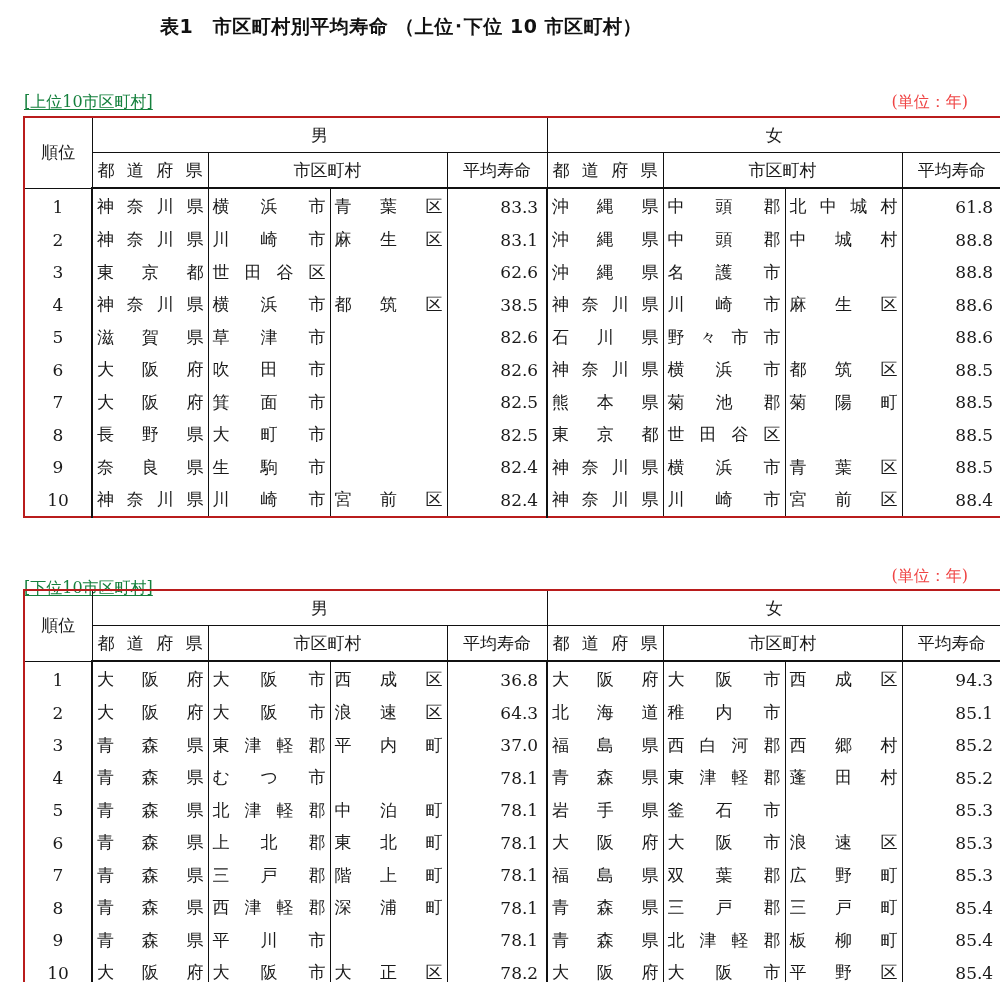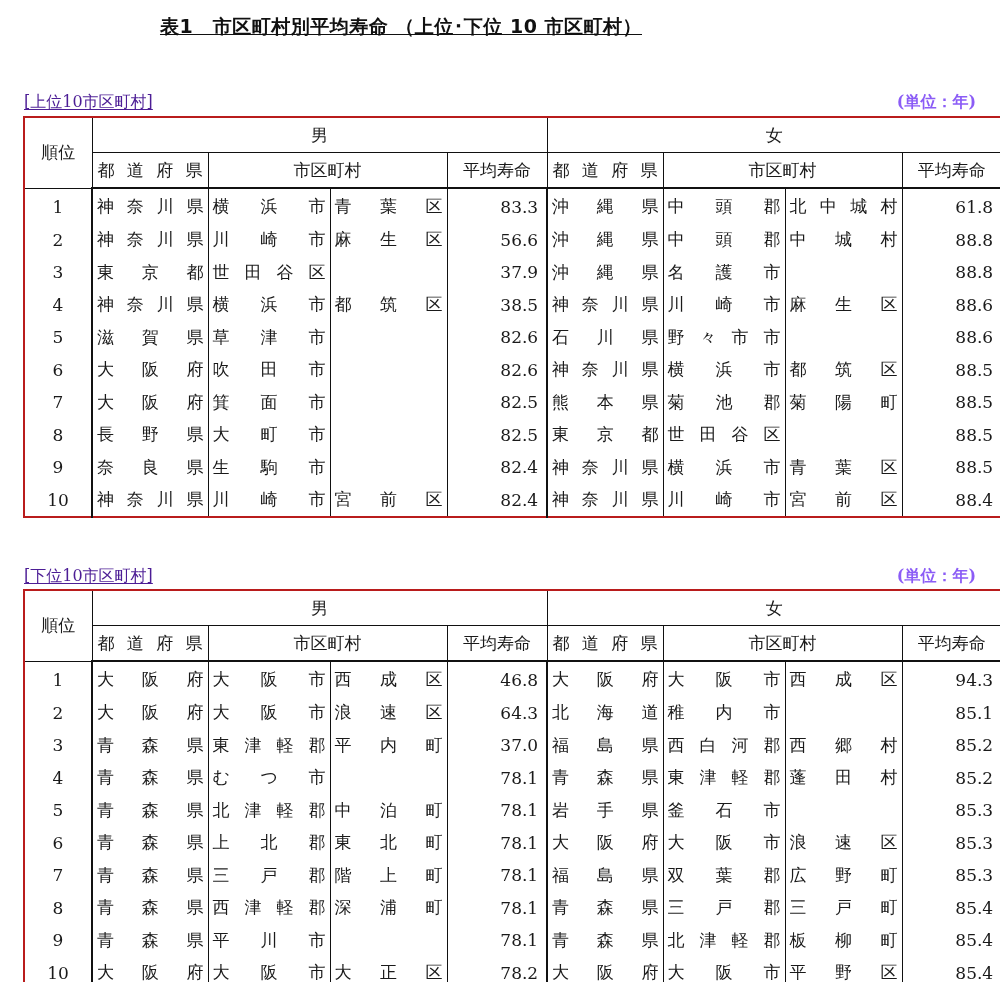--- a/index.html
+++ b/index.html
@@ -4,28 +4,28 @@
 <style>
   html, body { margin: 0; padding: 0; background: #ffffff; }
   body {
     width: 1000px; height: 982px; position: relative; overflow: hidden;
     font-family: "DejaVu Serif", "Liberation Serif", serif;
     color: #1a1a1a;
   }
   .title {
     position: absolute; left: 0; top: 14px; width: 802px; text-align: center;
     font-family: "DejaVu Sans", "Liberation Sans", sans-serif;
-    font-weight: bold; font-size: 19px; letter-spacing: 0.5px; color: #111; text-decoration: underline;
+    font-weight: bold; font-size: 19px; letter-spacing: 0.5px; color: #111;
   }
   .section-label {
-    position: absolute; left: 24px; font-size: 16px; color: #4c1d95;
+    position: absolute; left: 24px; font-size: 16px; color: #15803d;
     text-decoration: underline; text-underline-offset: 2px;
   }
   .unit-label {
-    position: absolute; right: 24px; font-size: 16px; color: #8b5cf6; font-weight: bold;
+    position: absolute; right: 32px; font-size: 16px; color: #ef4444;
   }
   table.rank {
     position: absolute; left: 23px; width: 973px;
     border-collapse: collapse; table-layout: fixed;
     border: 2px solid #b91c1c;
     font-size: 17px;
   }
   table.rank col.c-rank { width: 68px; }
   table.rank col.c-pref { width: 116px; }
   table.rank col.c-city { width: 122px; }
@@ -166,21 +166,21 @@
             <span>市</span>
           </div>
         </td>
         <td class="ward">
           <div class="spread">
             <span>麻</span>
             <span>生</span>
             <span>区</span>
           </div>
         </td>
-        <td class="life male">56.6</td>
+        <td class="life male">83.1</td>
         <td class="pref">
           <div class="spread">
             <span>沖</span>
             <span>縄</span>
             <span>県</span>
           </div>
         </td>
         <td class="city">
           <div class="spread">
             <span>中</span>
@@ -210,21 +210,21 @@
           <div class="spread">
             <span>世</span>
             <span>田</span>
             <span>谷</span>
             <span>区</span>
           </div>
         </td>
         <td class="ward">
           <div class="spread"></div>
         </td>
-        <td class="life male">37.9</td>
+        <td class="life male">62.6</td>
         <td class="pref">
           <div class="spread">
             <span>沖</span>
             <span>縄</span>
             <span>県</span>
           </div>
         </td>
         <td class="city">
           <div class="spread">
             <span>名</span>
@@ -542,21 +542,21 @@
             <span>宮</span>
             <span>前</span>
             <span>区</span>
           </div>
         </td>
         <td class="life female">88.4</td>
       </tr>
     </tbody>
 </table>
 
-<div class="section-label" style="top:566px">[下位10市区町村]</div>
+<div class="section-label" style="top:578px">[下位10市区町村]</div>
 <div class="unit-label" style="top:566px">(単位：年)</div>
 <table class="rank" style="top:589px">
   <colgroup>
     <col class="c-rank">
       <col class="c-pref">
       <col class="c-city">
       <col class="c-ward">
       <col class="c-life">
     <col class="c-pref">
       <col class="c-city">
@@ -609,21 +609,21 @@
             <span>市</span>
           </div>
         </td>
         <td class="ward">
           <div class="spread">
             <span>西</span>
             <span>成</span>
             <span>区</span>
           </div>
         </td>
-        <td class="life male">46.8</td>
+        <td class="life male">36.8</td>
         <td class="pref">
           <div class="spread">
             <span>大</span>
             <span>阪</span>
             <span>府</span>
           </div>
         </td>
         <td class="city">
           <div class="spread">
             <span>大</span>

